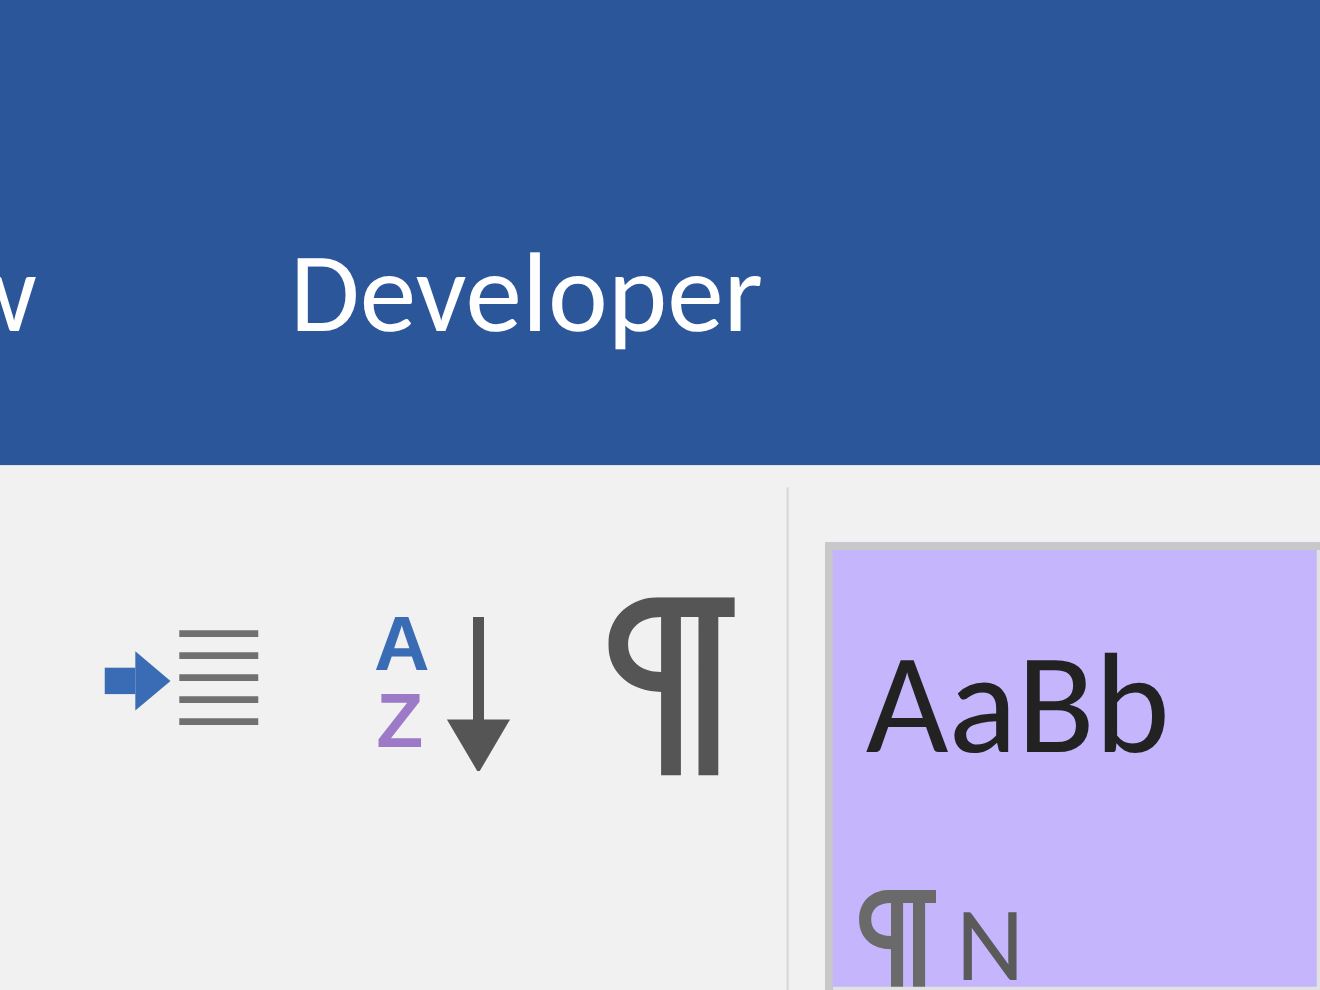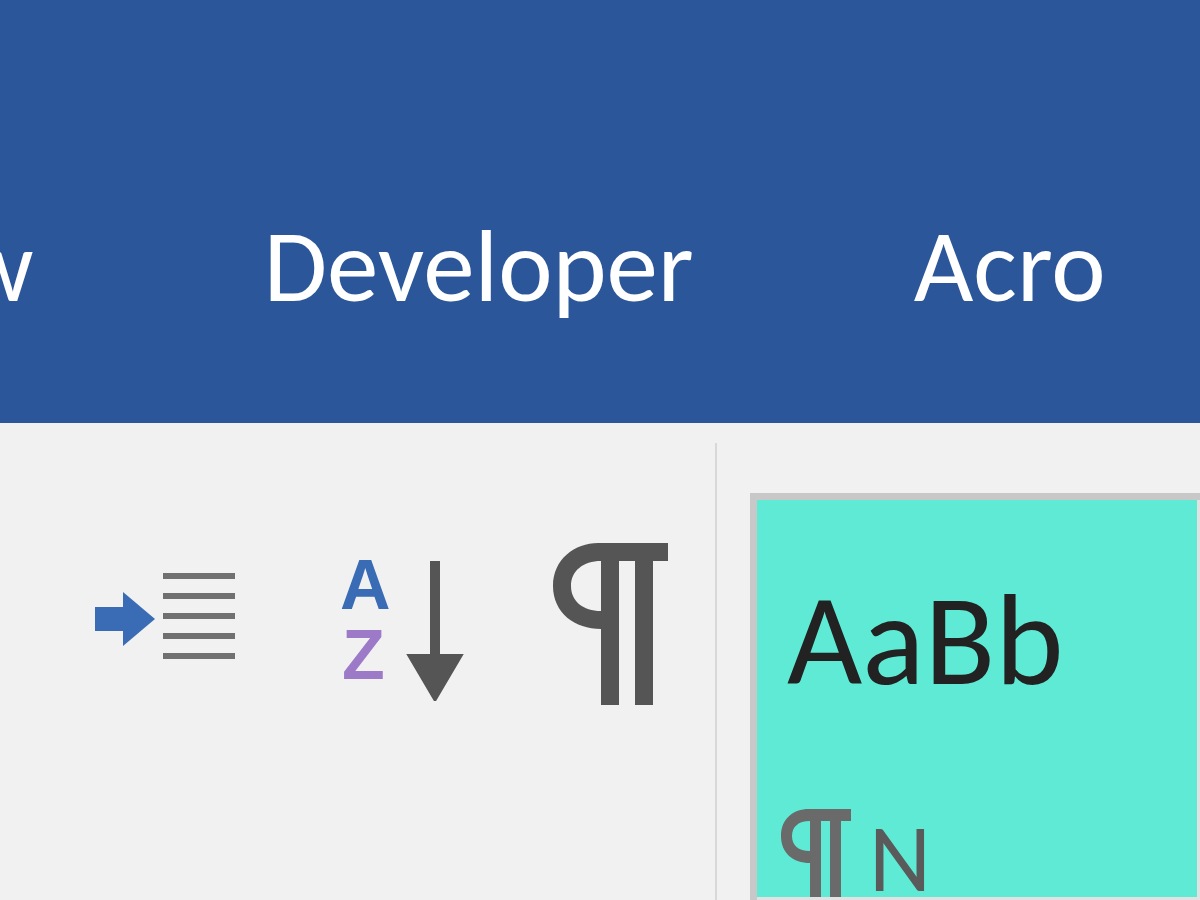--- a/index.html
+++ b/index.html
@@ -78,21 +78,21 @@
     height: 457px;
     background: #d8d8d8;
   }
   
   .style-preview {
     position: absolute;
     left: 750px;
     top: 70px;
     width: 450px;
     height: 407px;
-    background: #5eead4;
+    background: #c4b5fd;
     border-left: 7px solid #c8c8c8;
     border-top: 7px solid #c8c8c8;
     box-sizing: border-box;
   }
   .style-preview .inner-shadow {
     position:absolute;
     left:0; top:0;
     width:100%;
     height:100%;
     box-shadow: inset -3px -3px 0 #e2e2e2;
@@ -120,21 +120,20 @@
     white-space:nowrap;
   }
   .style-preview .small-pilcrow svg { width: 70px; height: 100px; display:block; }
 </style>
 </head>
 <body>
 
 <div class="ribbon-tabs">
   <div class="tab left">w</div>
   <div class="tab center">Developer</div>
-  <div class="tab right">Acro</div>
 </div>
 
 <div class="ribbon-commands">
 
   <div class="cmd cmd-indent">
     <span>
       <svg viewBox="0 0 140 110">
 
         <g fill="#3a6cb5">
           <rect x="0" y="39" width="28" height="24"></rect>

